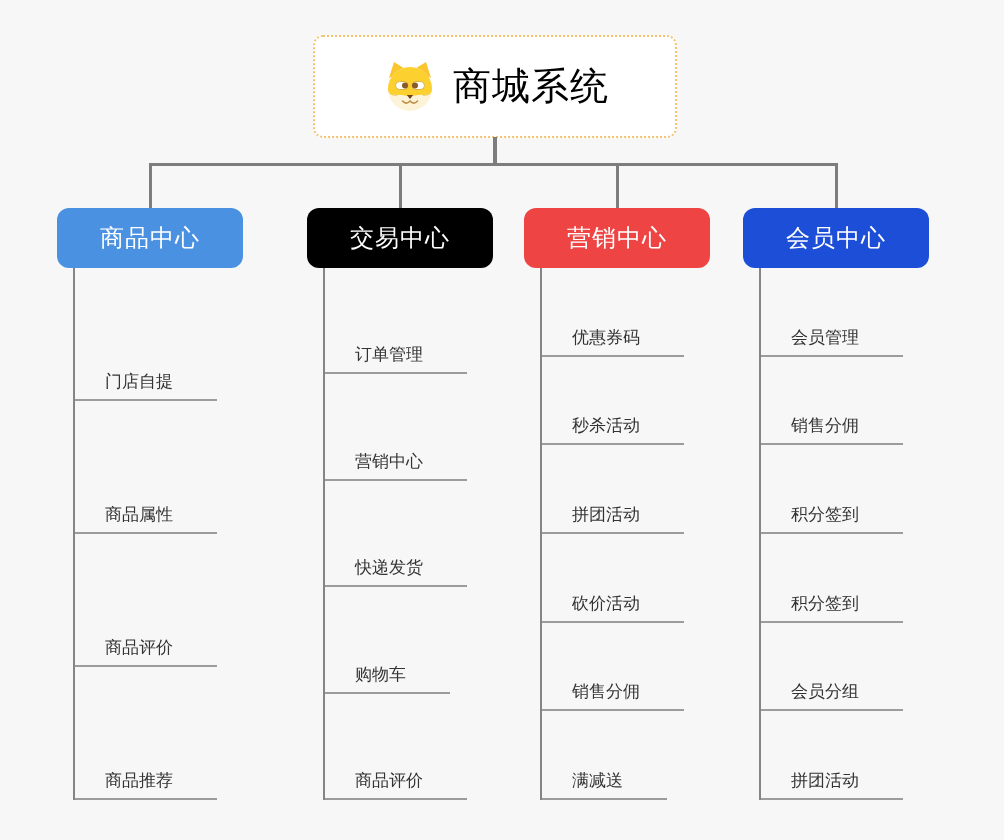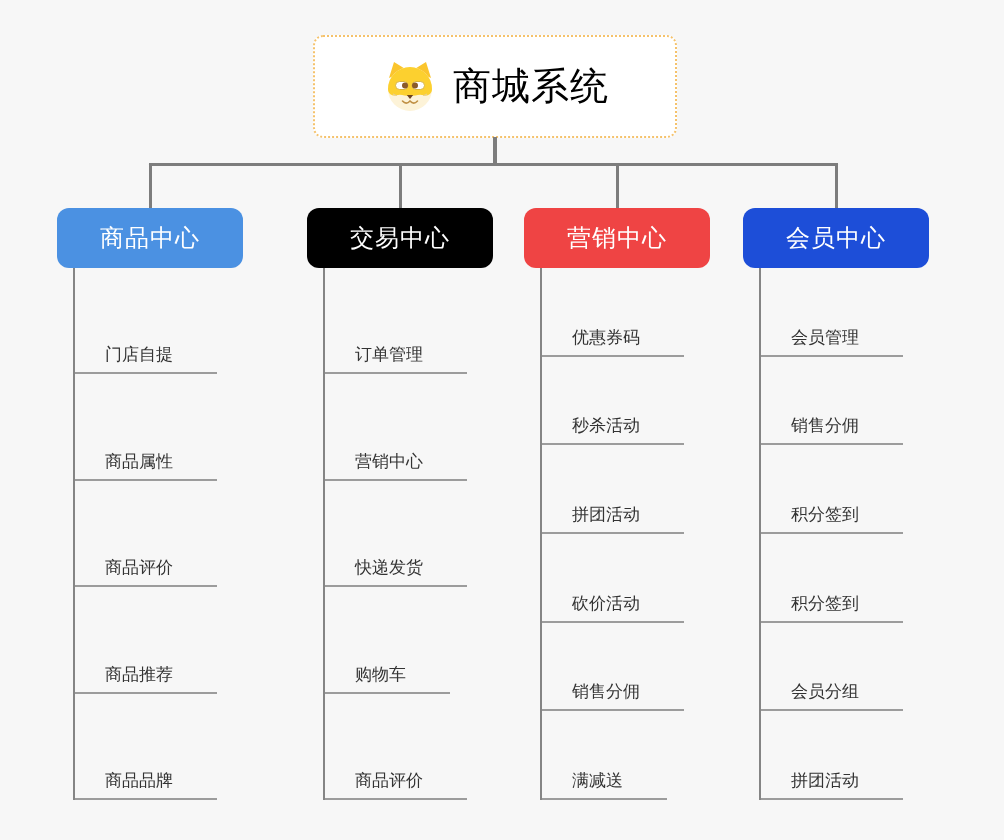--- a/index.html
+++ b/index.html
@@ -135,23 +135,20 @@
           </div>
           <div class="item">
             <span class="item-label">商品属性</span>
           </div>
           <div class="item">
             <span class="item-label">商品评价</span>
           </div>
           <div class="item">
             <span class="item-label">商品推荐</span>
           </div>
-          <div class="item">
-            <span class="item-label">商品品牌</span>
-          </div>
         </div>
       </div>
       <div class="branch">
         <div class="branch-drop"></div>
         <div class="branch-header" style="background: #000000;">交易中心</div>
         <div class="items">
           <div class="item">
             <span class="item-label">订单管理</span>
           </div>
           <div class="item">

